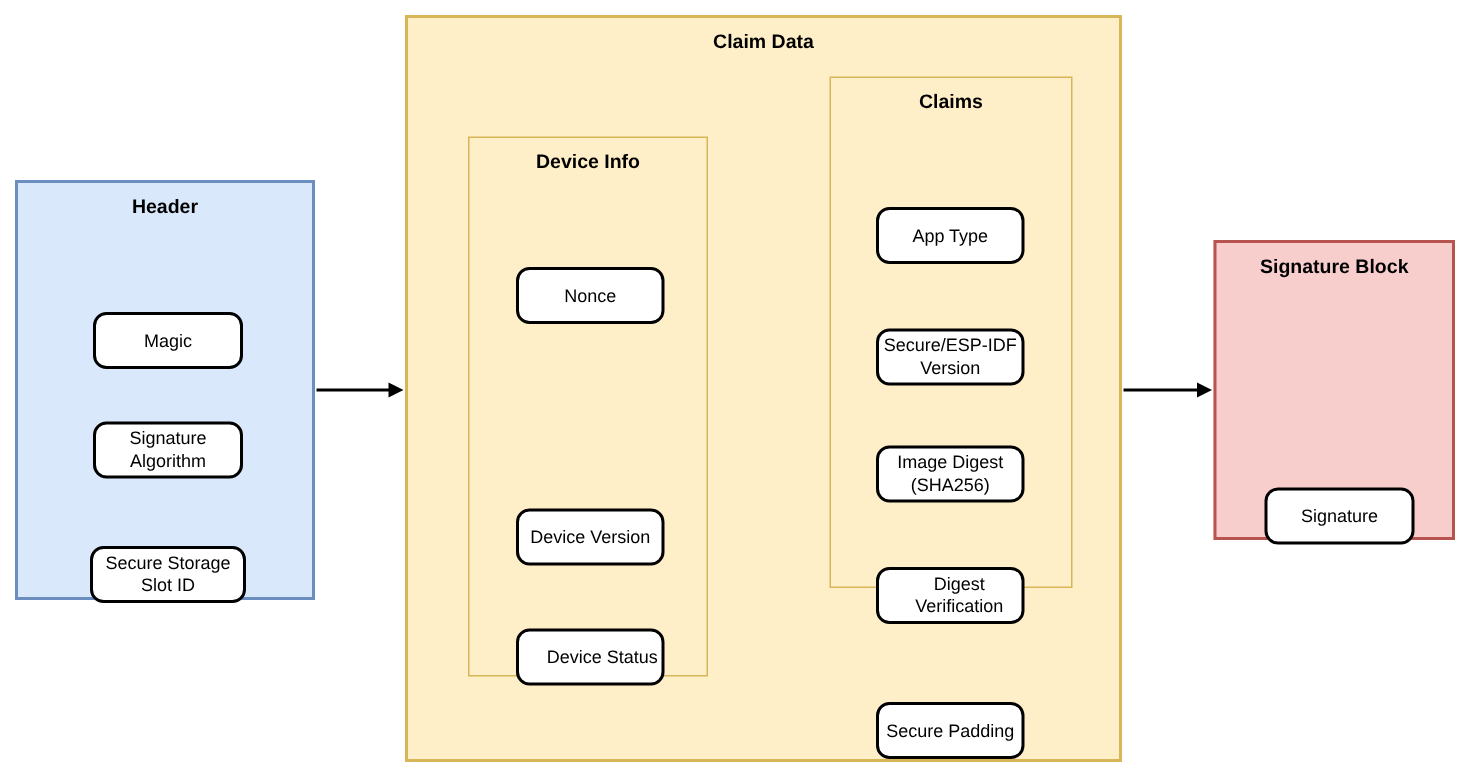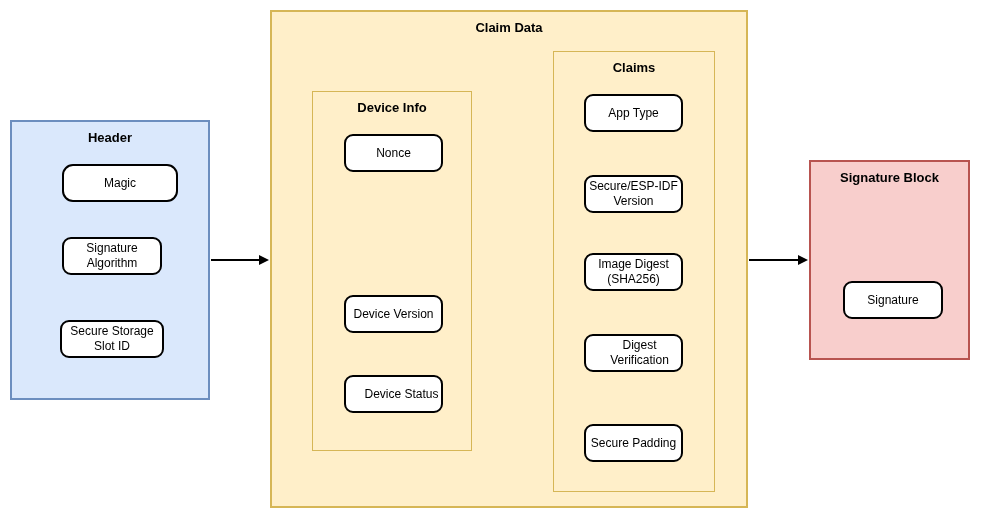--- a/index.html
+++ b/index.html
@@ -21,54 +21,54 @@
   .header-group {
     left: 10px; top: 120px; width: 200px; height: 280px;
     background: var(--header-fill); border-color: var(--header-stroke);
   }
   .claim-group {
     left: 270px; top: 10px; width: 478px; height: 498px;
     background: var(--claim-fill); border-color: var(--claim-stroke);
   }
   .subgroup { position: absolute; border: 1.5px solid var(--claim-stroke); }
   .device-info-group { left: 40px; top: 79px; width: 160px; height: 360px; }
-  .claims-group { left: 281px; top: 39px; width: 162px; height: 441px; }
+  .claims-group { left: 281px; top: 39px; width: 162px; height: 341px; }
   .signature-group {
     left: 809px; top: 160px; width: 161px; height: 200px;
     background: var(--signature-fill); border-color: var(--signature-stroke);
   }
 
   .node {
     position: absolute;
     height: 38px;
     background: var(--node-fill);
     border: 2px solid var(--node-stroke);
     border-radius: 9px;
     display: flex; align-items: center; justify-content: center;
     text-align: center;
-    font-size: 12px; line-height: 1.22;
+    font-size: 12px; line-height: 1.22; margin-top: 44px;
   }
 
   .arrow { position: absolute; }
   .arrow-line { position: absolute; height: 2px; background: var(--arrow); }
   .arrow-head {
     position: absolute; width: 0; height: 0;
     border-top: 5px solid transparent;
     border-bottom: 5px solid transparent;
     border-left: 10px solid var(--arrow);
   }
 </style>
 </head>
 <body>
 
 <div class="canvas">
 
   <div class="group header-group">
     <div class="group-title">Header</div>
-    <div class="node" style="left:50px; top:42px; width:116px;border-radius:11px;">
+    <div class="node" style="left:50px; top:42px; width:100px;">
       <span>Magic</span>
     </div>
     <div class="node" style="left:50px; top:115px; width:100px;">
       <span>Signature Algorithm</span>
     </div>
     <div class="node" style="left:48px; top:198px; width:104px;">
       <span>Secure Storage Slot ID</span>
     </div>
   </div>
 

